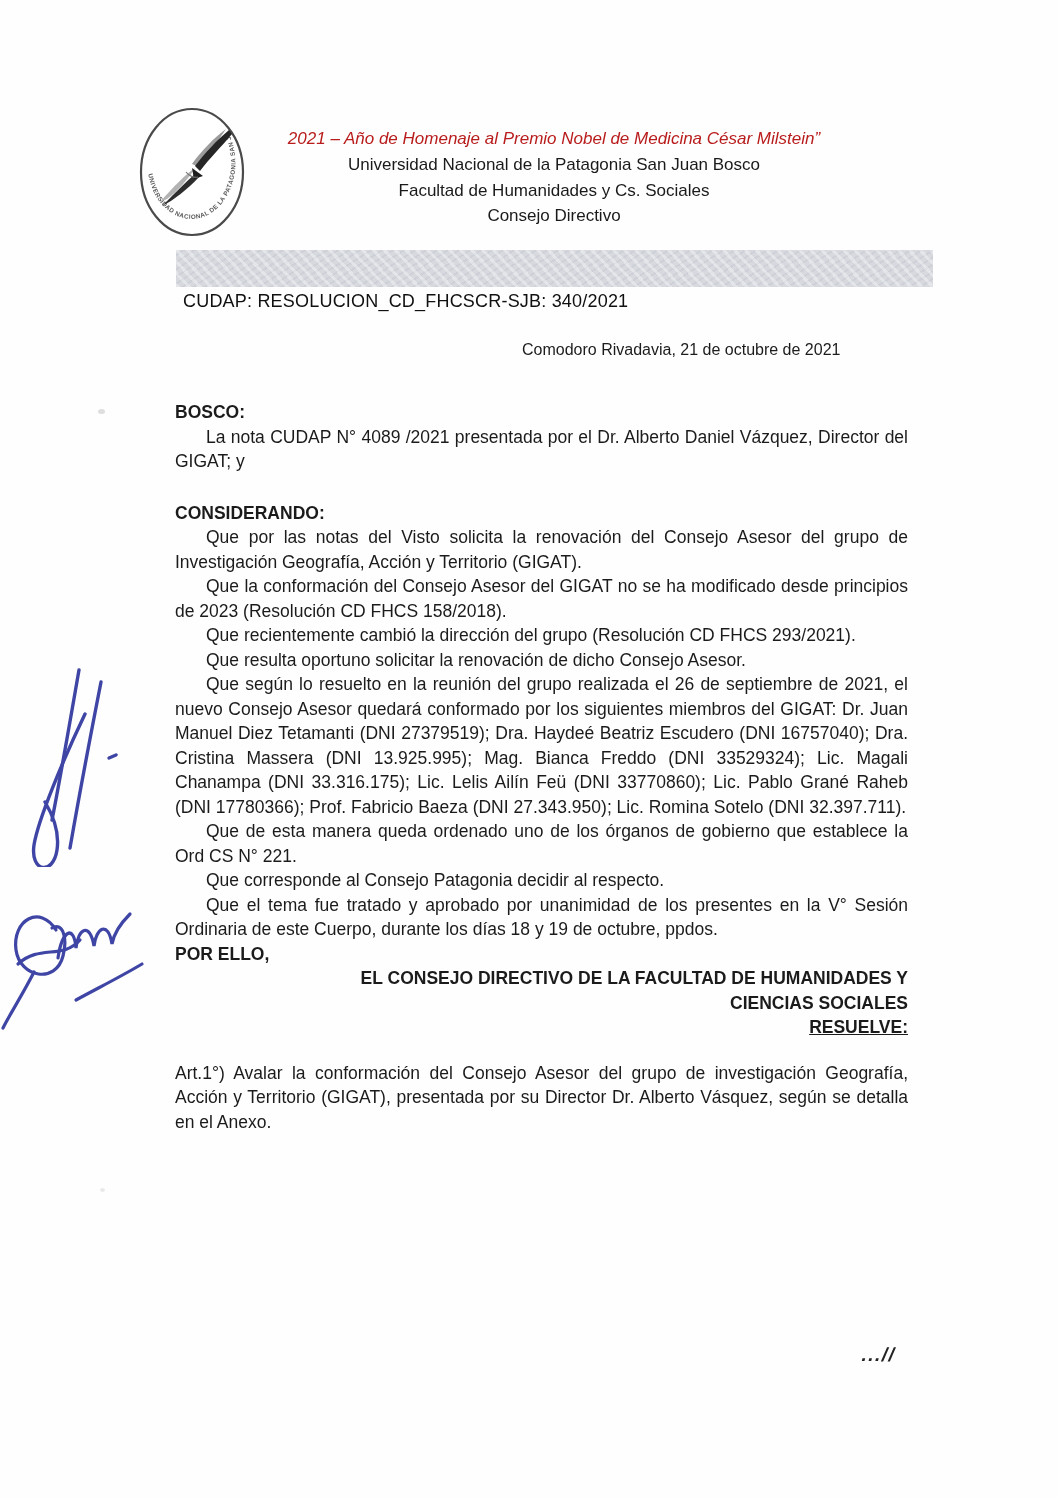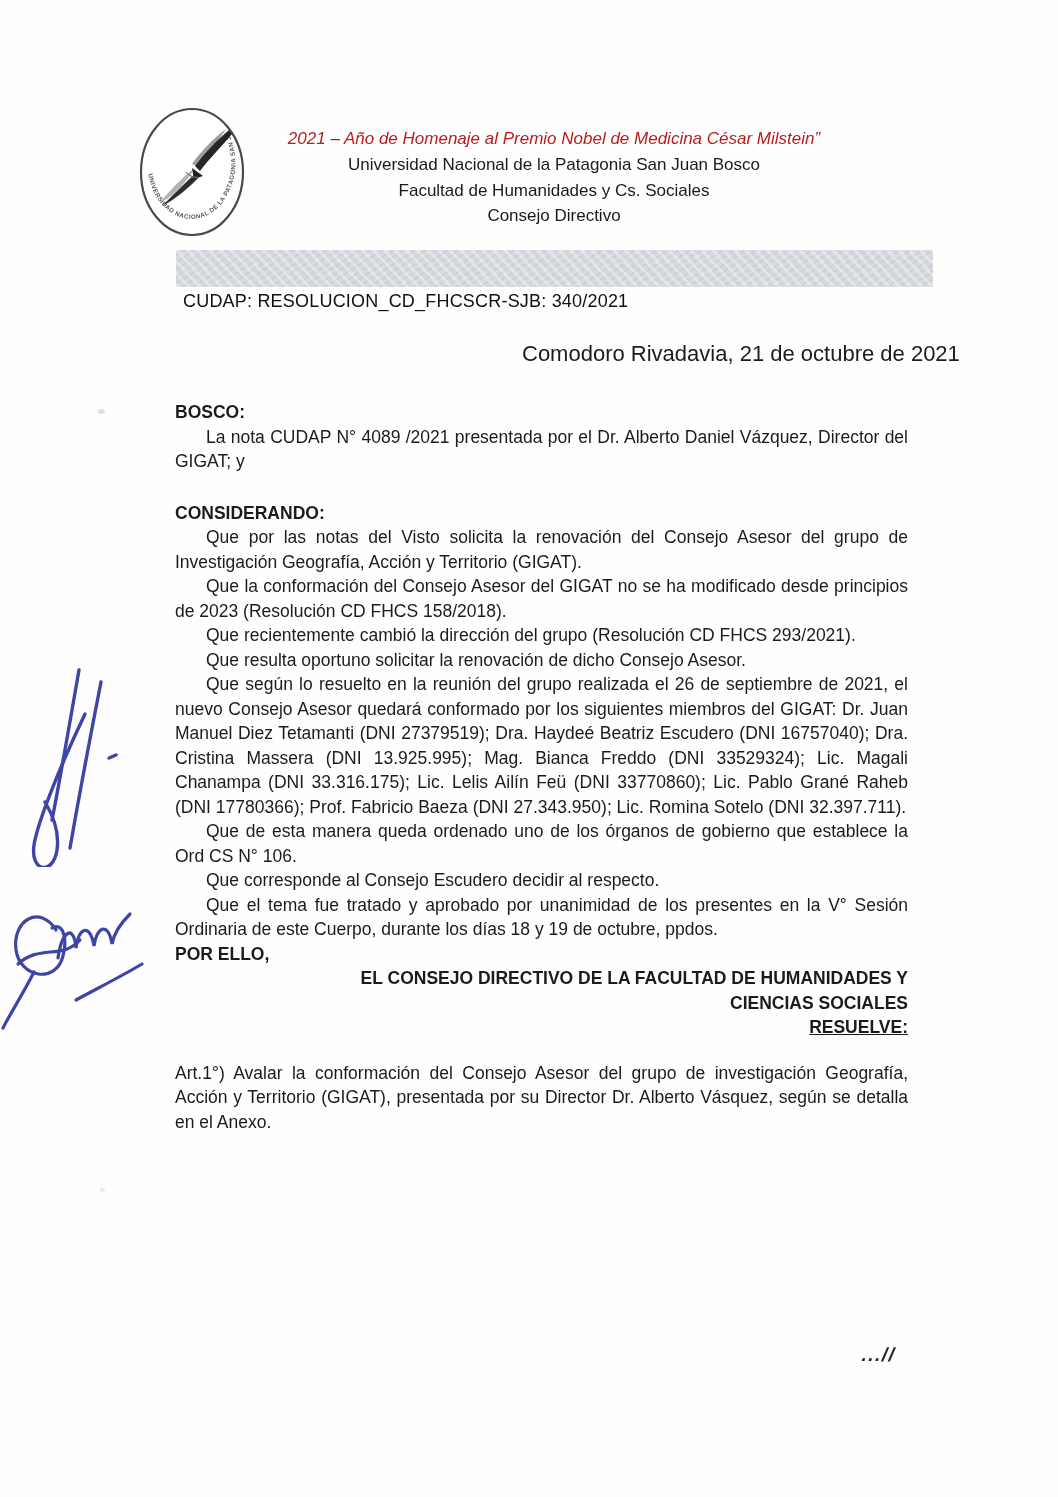--- a/index.html
+++ b/index.html
@@ -19,21 +19,21 @@
   .header-line{font-size:17px;line-height:25.5px;color:#1a1a1a;}
   
   .scan-bar{
     position:absolute;left:176px;top:250px;width:757px;height:37px;
     background:
       repeating-linear-gradient(47deg, rgba(255,255,255,.35) 0 3px, rgba(0,0,0,0) 3px 8px),
       repeating-linear-gradient(-33deg, rgba(150,156,172,.14) 0 2px, rgba(0,0,0,0) 2px 6px),
       #d7d9df;
   }
   .ref{position:absolute;left:183px;top:291px;font-weight:normal;font-size:18px;letter-spacing:.2px;color:#101010;}
-  .dateline{position:absolute;left:522px;top:341px;font-size:22px;text-align:right;}
+  .dateline{position:absolute;left:522px;top:341px;font-size:16px;text-align:right;}
   
   .body-col{
     position:absolute;left:175px;top:400px;width:733px;
     font-size:17.5px;line-height:24.5px;text-align:justify;color:#1b1b1b;
   }
   .body-col p{margin:0;}
   .sec-head{font-weight:bold;text-align:left;}
   .gap-top{margin-top:27px !important;}
   .indent{text-indent:31px;}
   .center{text-align:right;}
@@ -94,22 +94,22 @@
   <div class="body-col">
     <p class="sec-head">BOSCO:</p>
     <p class="indent">La nota CUDAP N° 4089 /2021 presentada por el  Dr. Alberto Daniel Vázquez, Director del GIGAT; y</p>
 
     <p class="sec-head gap-top">CONSIDERANDO:</p>
     <p class="indent">Que por las notas del Visto solicita la renovación del Consejo Asesor del grupo de Investigación Geografía, Acción y Territorio (GIGAT).</p>
     <p class="indent">Que la conformación del Consejo Asesor del GIGAT no se ha modificado desde principios de 2023 (Resolución CD FHCS 158/2018).</p>
     <p class="indent">Que recientemente cambió la dirección del grupo (Resolución CD FHCS 293/2021).</p>
     <p class="indent">Que resulta oportuno solicitar la renovación de dicho Consejo Asesor.</p>
     <p class="indent">Que según lo resuelto en la reunión del grupo realizada el 26 de septiembre de 2021, el nuevo Consejo Asesor quedará conformado por los siguientes miembros del GIGAT: Dr. Juan Manuel Diez Tetamanti (DNI 27379519); Dra. Haydeé Beatriz Escudero (DNI 16757040); Dra. Cristina Massera (DNI 13.925.995); Mag. Bianca Freddo (DNI 33529324); Lic. Magali Chanampa (DNI 33.316.175); Lic. Lelis Ailín Feü (DNI 33770860); Lic. Pablo Grané Raheb (DNI 17780366);  Prof. Fabricio Baeza (DNI 27.343.950); Lic. Romina Sotelo (DNI 32.397.711).</p>
-    <p class="indent">Que de esta manera queda ordenado uno de los órganos de gobierno que establece la Ord CS N° 106.</p>
-    <p class="indent">Que corresponde al Consejo Escudero decidir al respecto.</p>
+    <p class="indent">Que de esta manera queda ordenado uno de los órganos de gobierno que establece la Ord CS N° 221.</p>
+    <p class="indent">Que corresponde al Consejo Patagonia decidir al respecto.</p>
     <p class="indent">Que el tema fue tratado y aprobado por unanimidad de los presentes en la V° Sesión Ordinaria de este Cuerpo, durante los días 18 y 19 de octubre, ppdos.</p>
 
     <p class="sec-head">POR ELLO,</p>
     <p class="center bold">EL CONSEJO DIRECTIVO DE LA FACULTAD DE HUMANIDADES Y</p>
     <p class="center bold">CIENCIAS SOCIALES</p>
     <p class="center bold underline">RESUELVE:</p>
 
     <p class="article">Art.1°) Avalar la conformación del Consejo Asesor del grupo de investigación Geografía, Acción y Territorio (GIGAT), presentada por su Director Dr. Alberto Vásquez, según se detalla en el Anexo.</p>
   </div>
 

